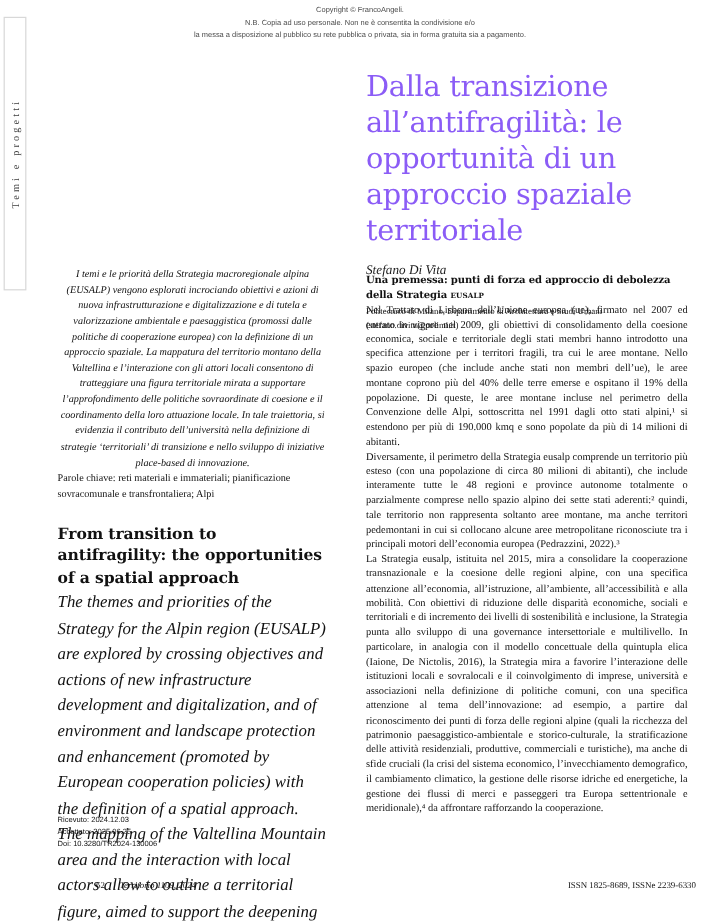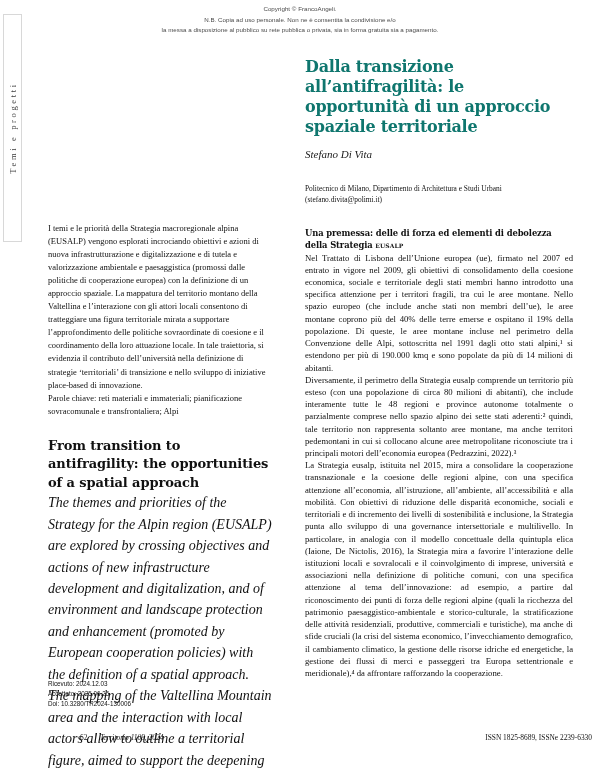--- a/index.html
+++ b/index.html
@@ -65,25 +65,25 @@
 
   
   .title-block {
     position: absolute;
     left: 305px;
     top: 57px;
     width: 268px;
   }
   .doc-title {
     font-family: "DejaVu Serif", serif;
-    font-weight: bold;
-    font-size: 16px;
+    font-weight: normal;
+    font-size: 24px;
     line-height: 1.255;
     letter-spacing: -0.25px;
-    color: #0f766e;
+    color: #8b5cf6;
     margin: 0;
   }
   .doc-author {
     margin-top: 11px;
     font-family: "Liberation Serif", serif;
     font-style: italic;
     font-size: 11px;
     color: #1a1a1a;
   }
   .doc-affiliation {
@@ -97,23 +97,24 @@
 
   
   .col-left {
     position: absolute;
     left: 48px;
     top: 222px;
     width: 225px;
   }
   .abstract-it {
     font-family: "Liberation Serif", serif;
+    font-style: italic;
     font-size: 8.5px;
     line-height: 1.535;
-    text-align: left;
+    text-align: center;
     color: #111111;
     margin: 0;
   }
   .keywords-it {
     font-family: "Liberation Serif", serif;
     font-size: 8.5px;
     line-height: 1.535;
     margin: 0;
     color: #111111;
   }
@@ -198,21 +199,21 @@
     font-family: "Liberation Serif", serif;
     font-size: 7.4px;
     color: #111111;
     white-space: nowrap;
   }
   .footer-left .pg { margin-right: 7px; padding-left: 33px; }
   .footer-left .bar { margin-right: 4px; }
   .footer-left .jr { font-style: italic; }
   .footer-right {
     position: absolute;
-    right: 8px;
+    right: 20px;
     top: 0;
     font-family: "Liberation Serif", serif;
     font-size: 7.4px;
     color: #111111;
     white-space: nowrap;
   }
 </style>
 </head>
 <body>
 
@@ -247,21 +248,21 @@
   </div>
 
   <div class="dates-block">
     <span>Ricevuto: 2024.12.03</span>
     <span>Accettato: 2025.06.25</span>
     <span>Doi: 10.3280/TR2024-130006</span>
   </div>
 
   <div class="col-right">
     <p class="sec-head">
-      <span>Una premessa: delle di forza ed elementi di debolezza</span><br>
+      <span>Una premessa: punti di forza ed approccio di debolezza</span><br>
       <span>della Strategia </span><span class="sc">eusalp</span>
     </p>
     <p class="body-par">Nel Trattato di Lisbona dell’Unione europea (ue), firmato nel 2007 ed entrato in vigore nel 2009, gli obiettivi di consolidamento della coesione economica, sociale e territoriale degli stati membri hanno introdotto una specifica attenzione per i territori fragili, tra cui le aree montane. Nello spazio europeo (che include anche stati non membri dell’ue), le aree montane coprono più del 40% delle terre emerse e ospitano il 19% della popolazione. Di queste, le aree montane incluse nel perimetro della Convenzione delle Alpi, sottoscritta nel 1991 dagli otto stati alpini,¹ si estendono per più di 190.000 kmq e sono popolate da più di 14 milioni di abitanti.</p>
     <p class="body-par">Diversamente, il perimetro della Strategia eusalp comprende un territorio più esteso (con una popolazione di circa 80 milioni di abitanti), che include interamente tutte le 48 regioni e province autonome totalmente o parzialmente comprese nello spazio alpino dei sette stati aderenti:² quindi, tale territorio non rappresenta soltanto aree montane, ma anche territori pedemontani in cui si collocano alcune aree metropolitane riconosciute tra i principali motori dell’economia europea (Pedrazzini, 2022).³</p>
     <p class="body-par">La Strategia eusalp, istituita nel 2015, mira a consolidare la cooperazione transnazionale e la coesione delle regioni alpine, con una specifica attenzione all’economia, all’istruzione, all’ambiente, all’accessibilità e alla mobilità. Con obiettivi di riduzione delle disparità economiche, sociali e territoriali e di incremento dei livelli di sostenibilità e inclusione, la Strategia punta allo sviluppo di una governance intersettoriale e multilivello. In particolare, in analogia con il modello concettuale della quintupla elica (Iaione, De Nictolis, 2016), la Strategia mira a favorire l’interazione delle istituzioni locali e sovralocali e il coinvolgimento di imprese, università e associazioni nella definizione di politiche comuni, con una specifica attenzione al tema dell’innovazione: ad esempio, a partire dal riconoscimento dei punti di forza delle regioni alpine (quali la ricchezza del patrimonio paesaggistico-ambientale e storico-culturale, la stratificazione delle attività residenziali, produttive, commerciali e turistiche), ma anche di sfide cruciali (la crisi del sistema economico, l’invecchiamento demografico, il cambiamento climatico, la gestione delle risorse idriche ed energetiche, la gestione dei flussi di merci e passeggeri tra Europa settentrionale e meridionale),⁴ da affrontare rafforzando la cooperazione.</p>
   </div>
 
   <div class="footer">
     <div class="footer-left">
       <span class="pg">62</span><span class="bar">|</span><span class="jr">Territorio</span>&nbsp;<span class="jr">1109, 2024</span>

